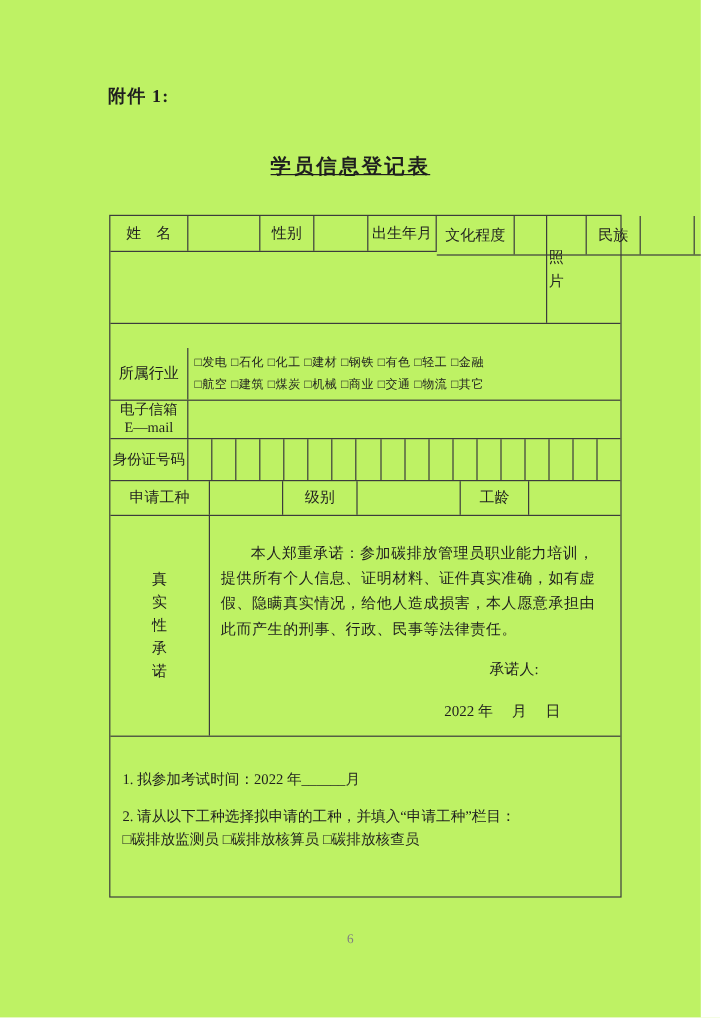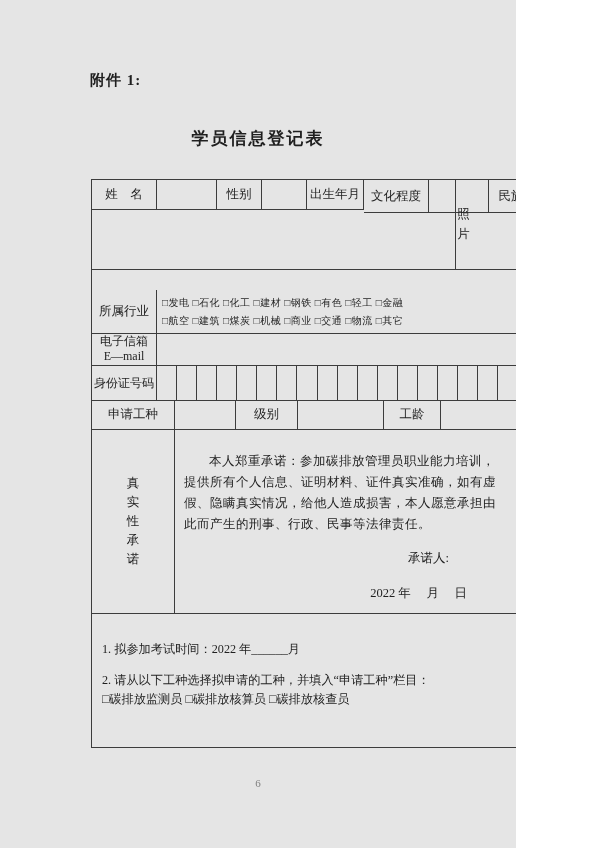--- a/index.html
+++ b/index.html
@@ -1,23 +1,23 @@
 <!DOCTYPE html>
 <html><head>
 <meta charset="utf-8">
 <style>
   * { box-sizing: border-box; margin: 0; padding: 0; }
   html, body { background: #ffffff; }
   body { font-family: "Liberation Serif", "DejaVu Serif", serif; }
 
   .page {
     position: relative;
-    width: 516px;
+    width: 584px;
     height: 848px;
-    background: #e5e5e5;
+    background: #bef264;
     color: #1f1f1f;
     overflow: hidden;
   }
 
   .attachment {
     position: absolute;
     left: 90px;
     top: 71px;
     font-size: 15px;
     font-weight: 600;
@@ -26,20 +26,21 @@
 
   .doc-title {
     position: absolute;
     left: 0;
     width: 100%;
     top: 127px;
     text-align: center;
     font-size: 17px;
     font-weight: 700;
     letter-spacing: 2px;
+    text-decoration: underline;
   }
 
   .tbl {
     position: absolute;
     left: 91px;
     top: 179px;
     width: 427px;
     height: 569px;
     border: 1px solid #3c3c3c;
     display: flex;

